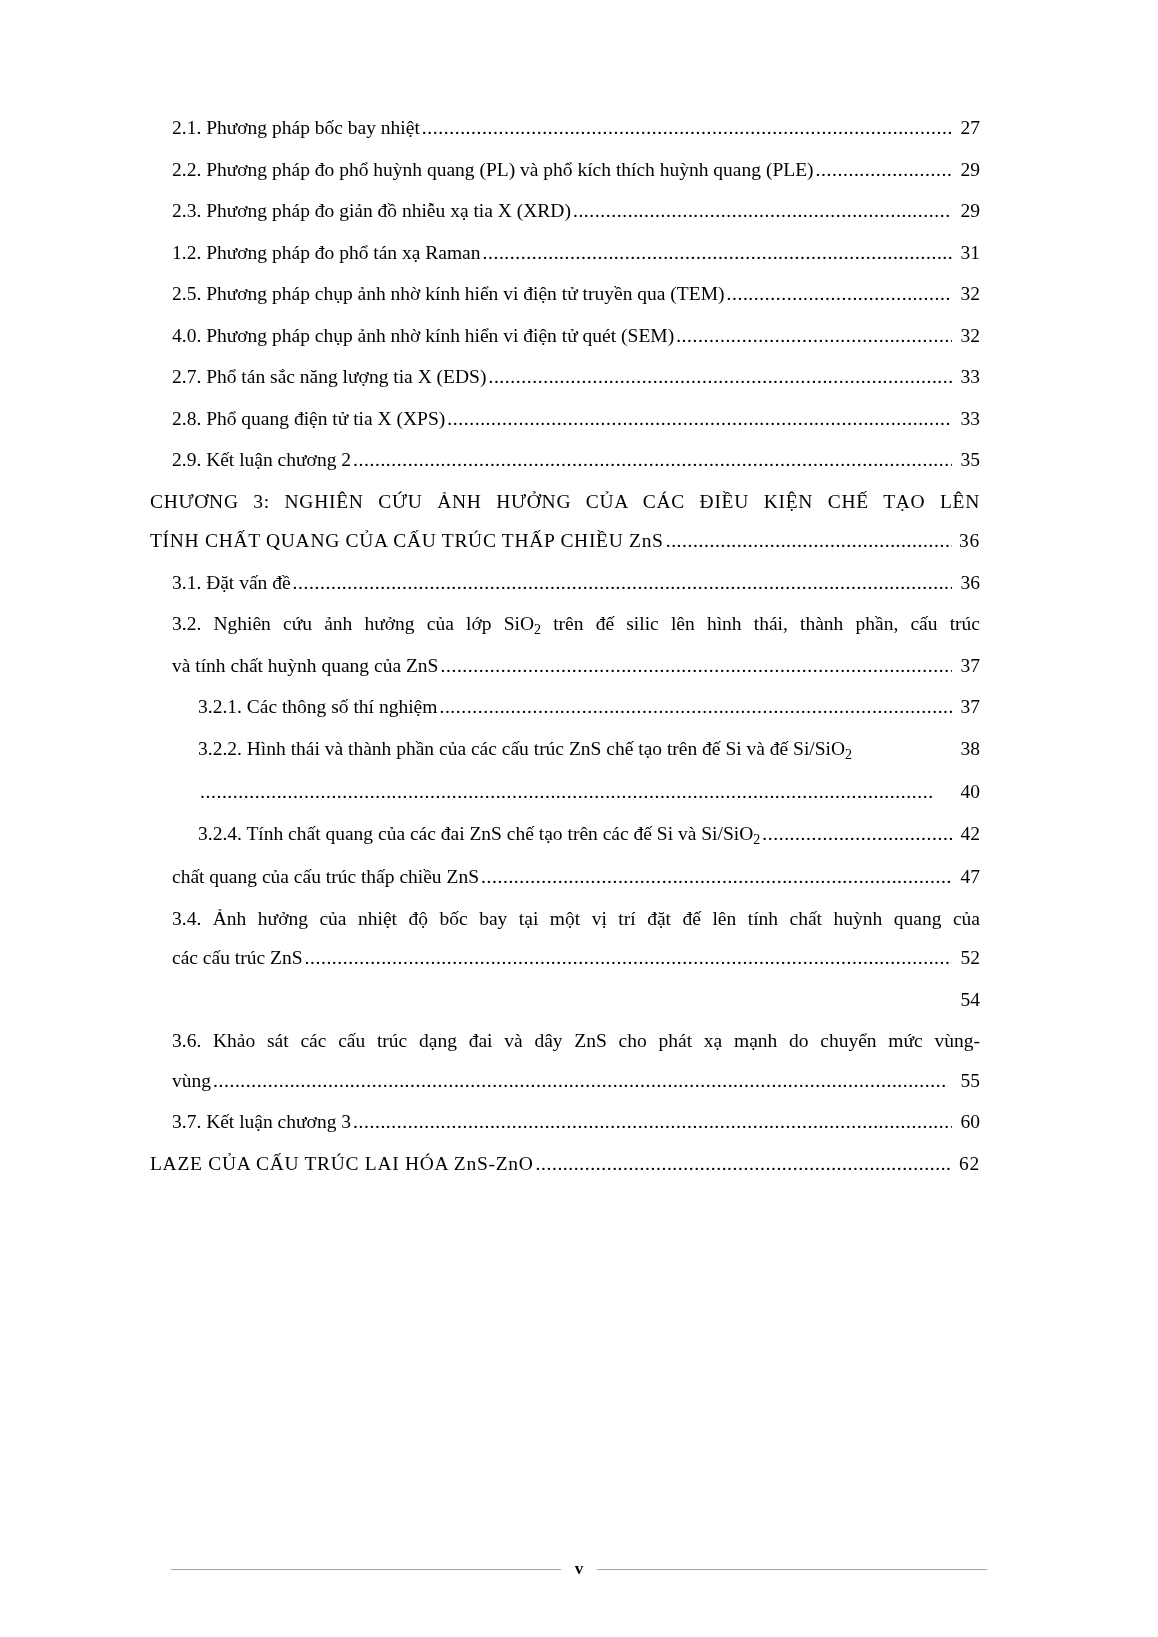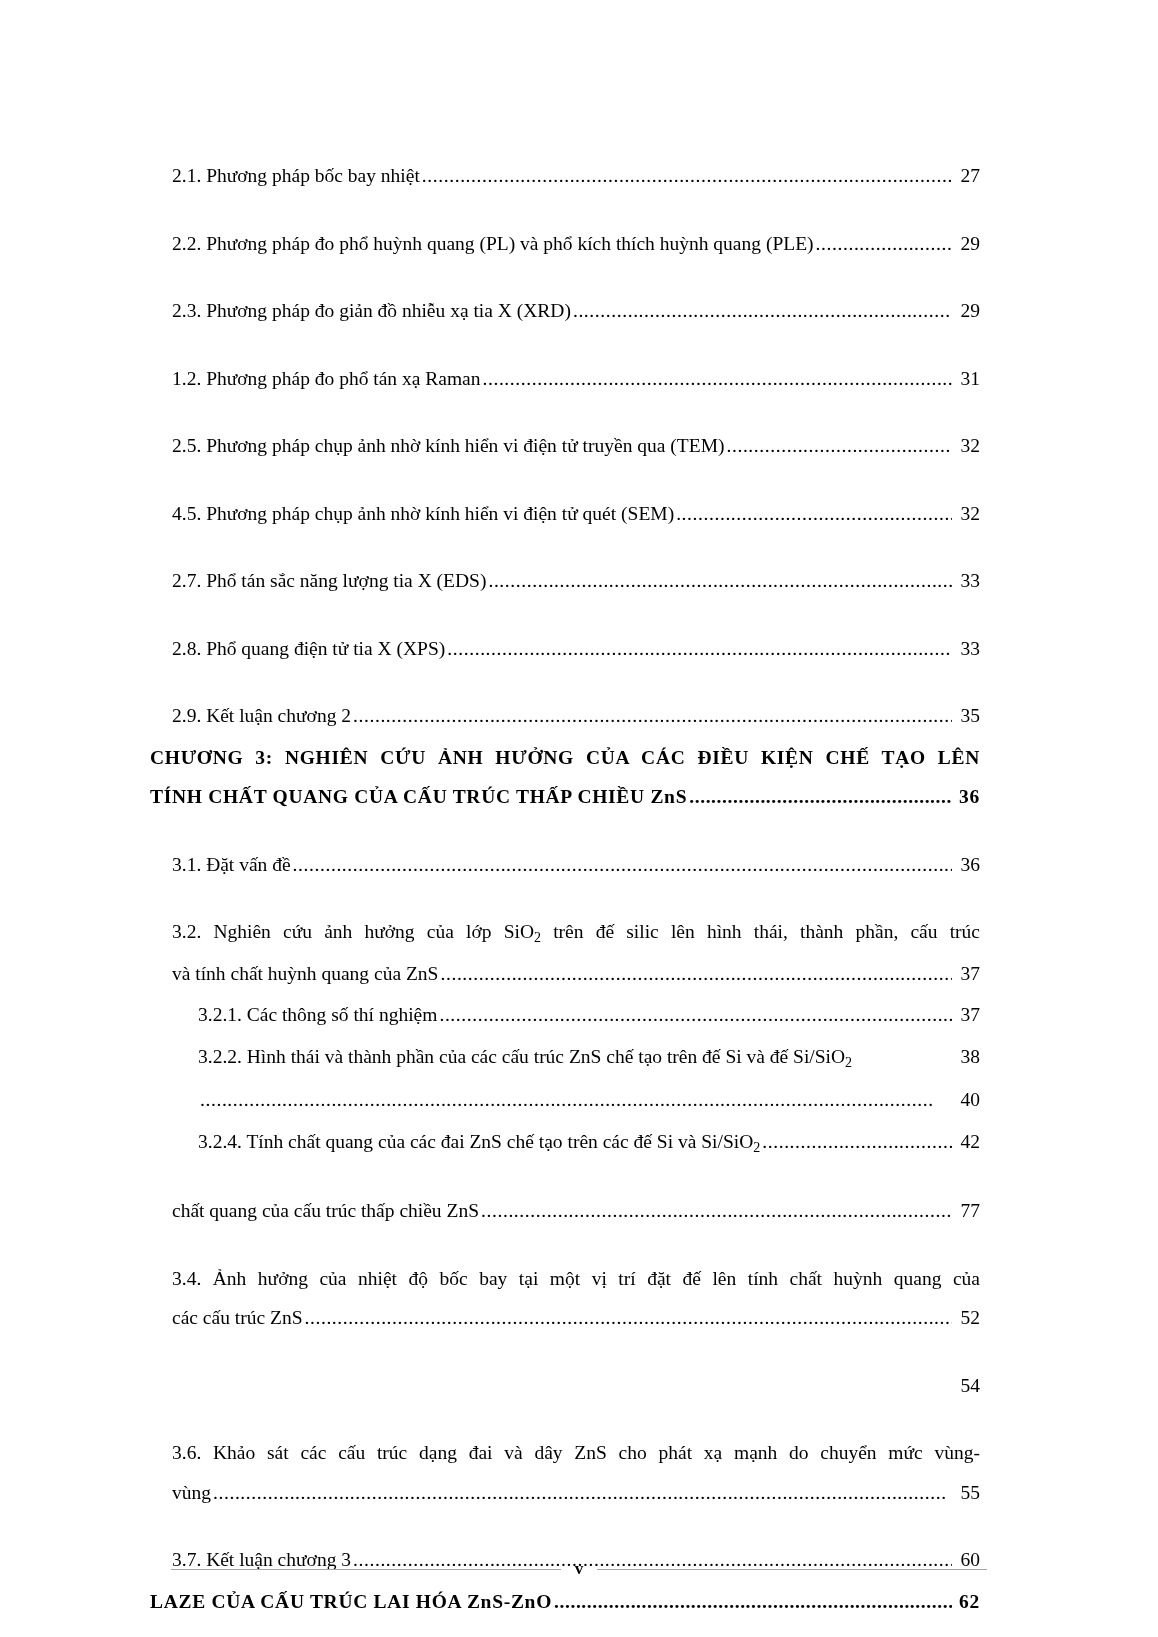--- a/index.html
+++ b/index.html
@@ -40,22 +40,22 @@
     margin: 0 2px;
     font-size: 19.5px;
     letter-spacing: 0.6px;
   }
   .entry .pg {
     flex: 0 0 auto;
     text-align: right;
     min-width: 26px;
   }
   
-  .lvl0 { padding-left: 0px; font-weight: bold; }
-  .lvl1 { padding-left: 22px; margin-top: 48px; }
+  .lvl0 { padding-left: 0px; }
+  .lvl1 { padding-left: 22px; }
   .lvl2 { padding-left: 48px; }
 
   
   .entry.wrap {
     display: block;
     white-space: normal;
   }
   .entry.wrap .line1 {
     display: block;
     text-align: justify;
@@ -130,21 +130,21 @@
       <span class="pg">31</span>
     </div>
 
     <div class="entry lvl1">
       <span class="txt">2.5. Phương pháp chụp ảnh nhờ kính hiển vi điện tử truyền qua (TEM)</span>
       <span class="dots">......................................................................................................................................</span>
       <span class="pg">32</span>
     </div>
 
     <div class="entry lvl1">
-      <span class="txt">4.5. Phương pháp chụp ảnh nhờ kính hiển vi điện tử quét (SEM)</span>
+      <span class="txt">4.0. Phương pháp chụp ảnh nhờ kính hiển vi điện tử quét (SEM)</span>
       <span class="dots">......................................................................................................................................</span>
       <span class="pg">32</span>
     </div>
 
     <div class="entry lvl1">
       <span class="txt">2.7. Phổ tán sắc năng lượng tia X (EDS)</span>
       <span class="dots">......................................................................................................................................</span>
       <span class="pg">33</span>
     </div>
 
@@ -204,21 +204,21 @@
     <div class="entry lvl2">
       <span class="txt"><span>3.2.4. Tính chất quang của các đai ZnS chế tạo trên các đế Si và Si/SiO</span><sub>2</sub></span>
       <span class="dots">......................................................................................................................................</span>
       <span class="pg">42</span>
     </div>
 
     <div class="entry wrap lvl1">
       <span class="line2">
         <span class="txt">chất quang của cấu trúc thấp chiều ZnS</span>
         <span class="dots">......................................................................................................................................</span>
-        <span class="pg">77</span>
+        <span class="pg">47</span>
       </span>
     </div>
 
     <div class="entry wrap lvl1">
       <span class="line1">3.4. Ảnh hưởng của nhiệt độ bốc bay tại một vị trí đặt đế lên tính chất huỳnh quang của</span>
       <span class="line2">
         <span class="txt">các cấu trúc ZnS</span>
         <span class="dots">......................................................................................................................................</span>
         <span class="pg">52</span>
       </span>

